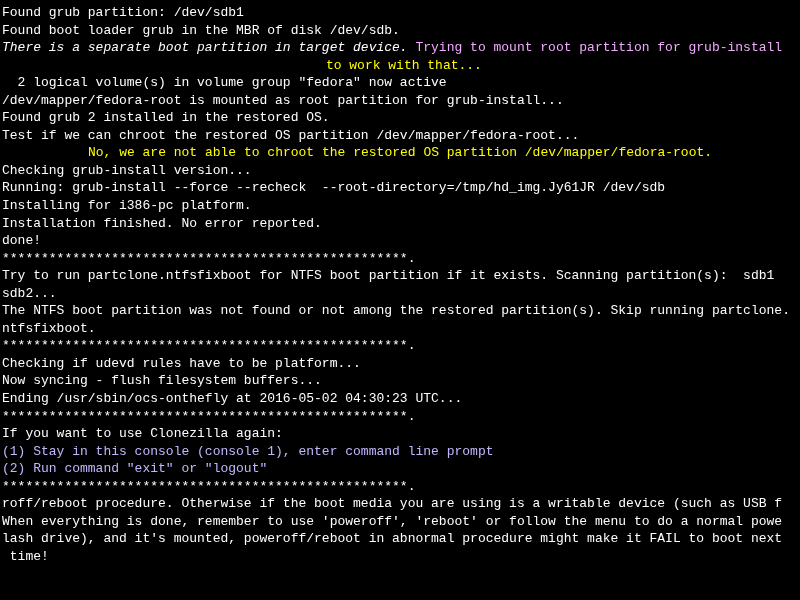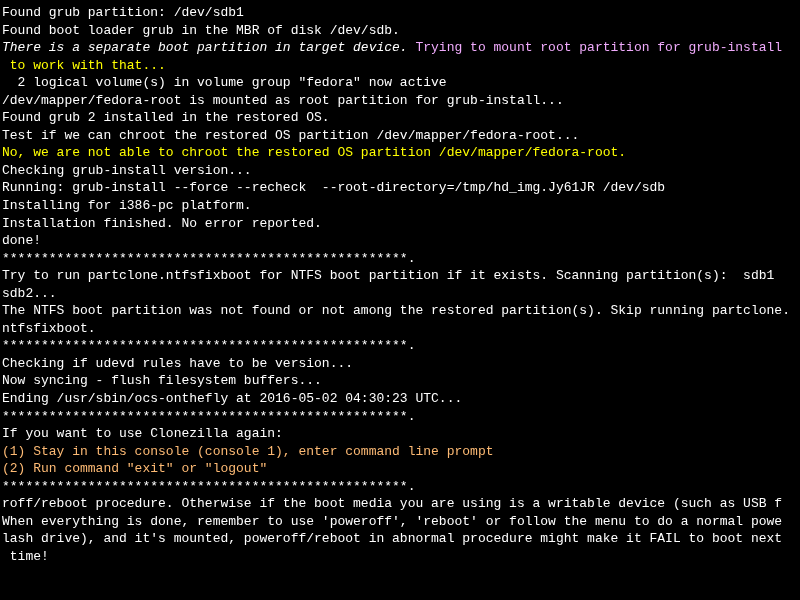--- a/index.html
+++ b/index.html
@@ -17,22 +17,22 @@
       width: 800px;
       height: 600px;
       padding: 4px 2px;
       overflow: hidden;
     }
     .line {
       white-space: pre;
       display: block;
     }
     .white { color: #ffffff; }
-    .yellow { color: #ffff00; }
-    .cyan { color: #fdba74; font-family: Liberation Mono, monospace; }
+    .yellow { color: #ffff00; text-align: center; }
+    .cyan { color: #c4b5fd; font-family: Liberation Mono, monospace; }
 
     span.highlight-yellow { color: #f0abfc; }
     span.highlight-white { color: #ffffff; font-style: italic; }
   </style>
 </head>
 <body>
 
 <div class="terminal">
   <div id="lines-container">
       <span class="line white">Found grub partition: /dev/sdb1</span>
@@ -48,21 +48,21 @@
 <span class="line white">Running: grub-install --force --recheck  --root-directory=/tmp/hd_img.Jy61JR /dev/sdb</span>
 <span class="line white">Installing for i386-pc platform.</span>
 <span class="line white">Installation finished. No error reported.</span>
 <span class="line white">done!</span>
 <span class="line white">****************************************************.</span>
 <span class="line white">Try to run partclone.ntfsfixboot for NTFS boot partition if it exists. Scanning partition(s):  sdb1</span>
 <span class="line white">sdb2...</span>
 <span class="line white">The NTFS boot partition was not found or not among the restored partition(s). Skip running partclone.</span>
 <span class="line white">ntfsfixboot.</span>
 <span class="line white">****************************************************.</span>
-<span class="line white">Checking if udevd rules have to be version...</span>
+<span class="line white">Checking if udevd rules have to be platform...</span>
 <span class="line white">Now syncing - flush filesystem buffers...</span>
 <span class="line white"></span>
 <span class="line white">Ending /usr/sbin/ocs-onthefly at 2016-05-02 04:30:23 UTC...</span>
 <span class="line white">****************************************************.</span>
 <span class="line white">If you want to use Clonezilla again:</span>
 <span class="line cyan">(1) Stay in this console (console 1), enter command line prompt</span>
 <span class="line cyan">(2) Run command "exit" or "logout"</span>
 <span class="line white">****************************************************.</span>
 <span class="line white">roff/reboot procedure. Otherwise if the boot media you are using is a writable device (such as USB f</span>
 <span class="line white">When everything is done, remember to use 'poweroff', 'reboot' or follow the menu to do a normal powe</span>

